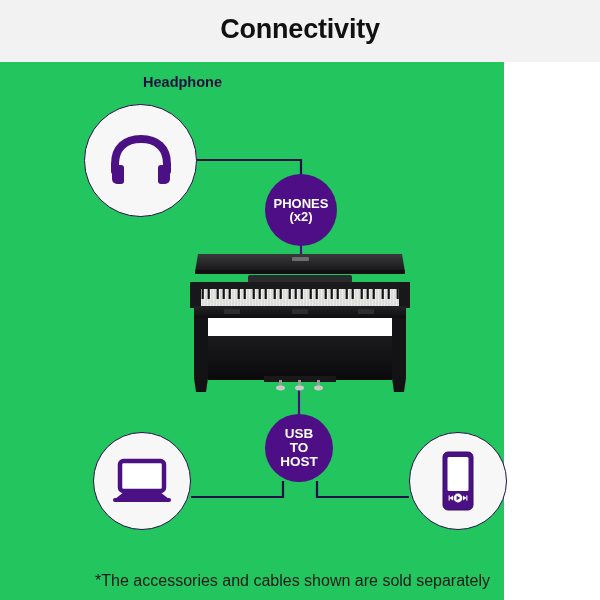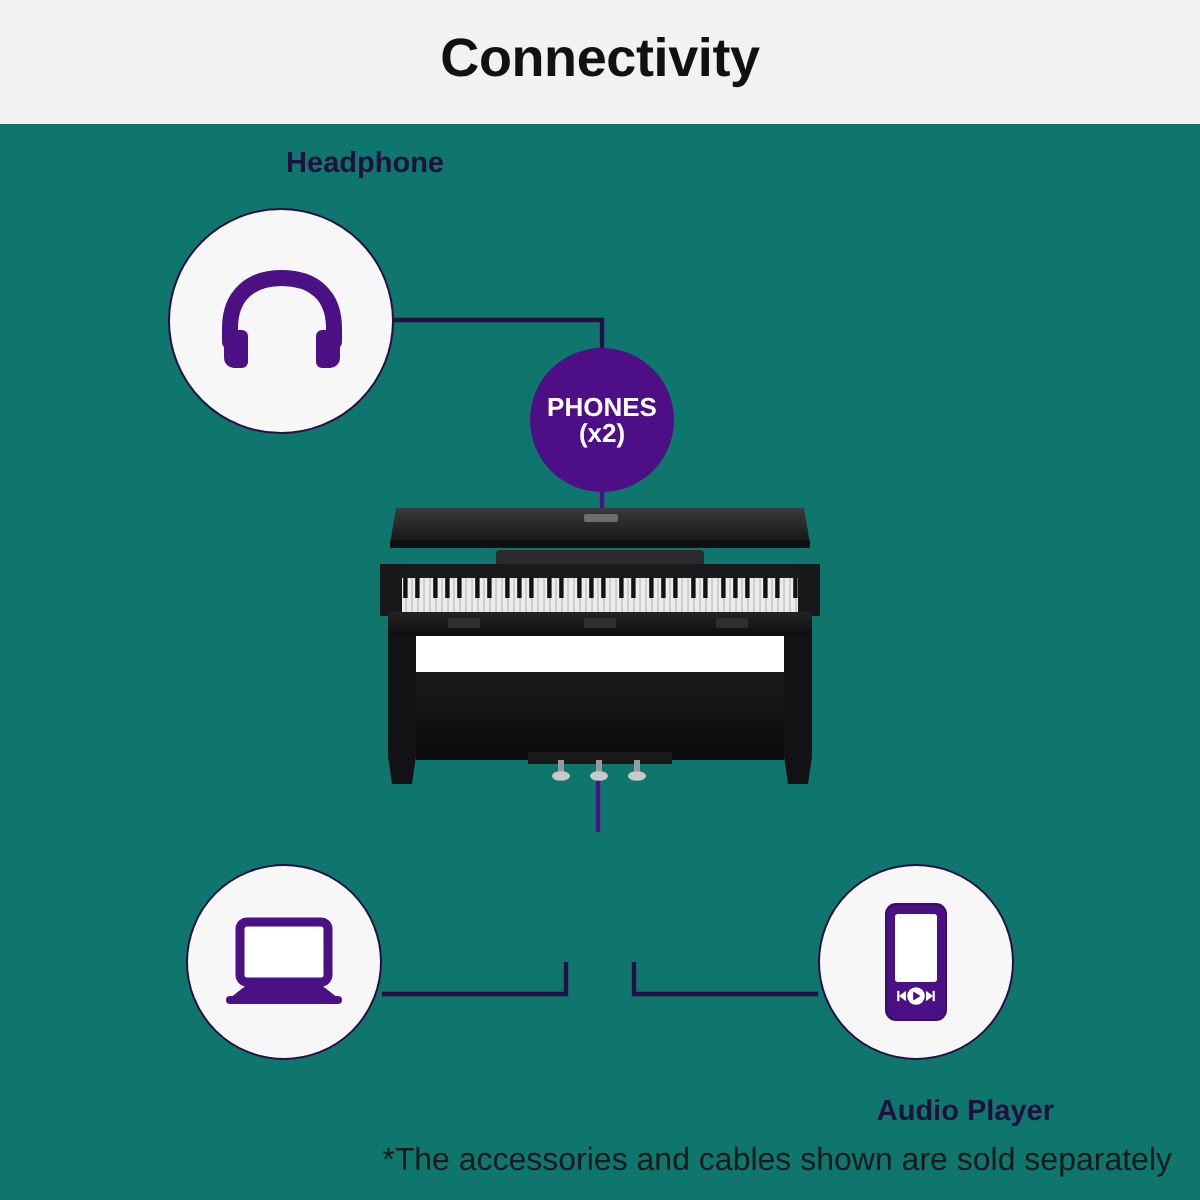--- a/index.html
+++ b/index.html
@@ -2,21 +2,21 @@
 <html><head>
 <meta charset="utf-8">
 <style>
   * { margin:0; padding:0; box-sizing:border-box; }
   html, body {
     width:600px; height:600px;
     background:#ffffff;
     font-family:"Liberation Sans", sans-serif;
     overflow:hidden;
   }
-  #stage { position:relative; width:600px; height:600px; background:#0f766e; }
+  #stage { position:relative; width:504px; height:600px; background:#22c55e; }
 
   
   .header-band {
     position:absolute; left:0; top:0; width:600px; height:62px;
     background:#f2f2f2;
   }
   .header-title {
     position:absolute; left:0; top:14px; width:600px;
     text-align:center;
     font-size:27px; font-weight:bold; color:#111111;
@@ -206,20 +206,25 @@
       <path d="M62,30 h-9 a3,3 0 0 0 -3,3 v13 a3,3 0 0 0 3,3 h4 a5,5 0 0 0 5,-5 z" fill="#4b1083"></path>
     </svg>
   </div>
   <div class="node-label" id="label-headphone">Headphone</div>
 
   <div class="badge" id="badge-phones">
     <span>PHONES</span>
     <span>(x2)</span>
   </div>
 
+  <div class="badge" id="badge-usb">
+    <span>USB</span>
+    <span>TO</span>
+    <span>HOST</span>
+  </div>
 
   <div class="node" id="node-pc">
     <svg width="60" height="46" viewBox="0 0 60 46">
       <rect x="8" y="3" width="44" height="30" rx="3.5" fill="#ffffff" stroke="#4b1083" stroke-width="4.5"></rect>
       <path d="M3,41 L12,34 L48,34 L57,41 Z" fill="#4b1083"></path>
       <rect x="1" y="40" width="58" height="4" rx="2" fill="#4b1083"></rect>
     </svg>
   </div>
 
   <div class="node" id="node-audio">
@@ -230,17 +235,16 @@
       <g fill="#ffffff">
         <path d="M9.5,48 L13,50.6 L13,45.4 Z"></path>
         <rect x="8.6" y="45.4" width="1.1" height="5.2"></rect>
         <circle cx="18" cy="48" r="4.4" fill="#ffffff"></circle>
         <path d="M16.6,45.7 L20.3,48 L16.6,50.3 Z" fill="#4b1083"></path>
         <path d="M26.5,48 L23,45.4 L23,50.6 Z"></path>
         <rect x="26.3" y="45.4" width="1.1" height="5.2"></rect>
       </g>
     </svg>
   </div>
-  <div class="node-label" id="label-audio">Audio Player</div>
 
   <div class="footnote">*The accessories and cables shown are sold separately</div>
 
 </div>
 
 </body></html>

